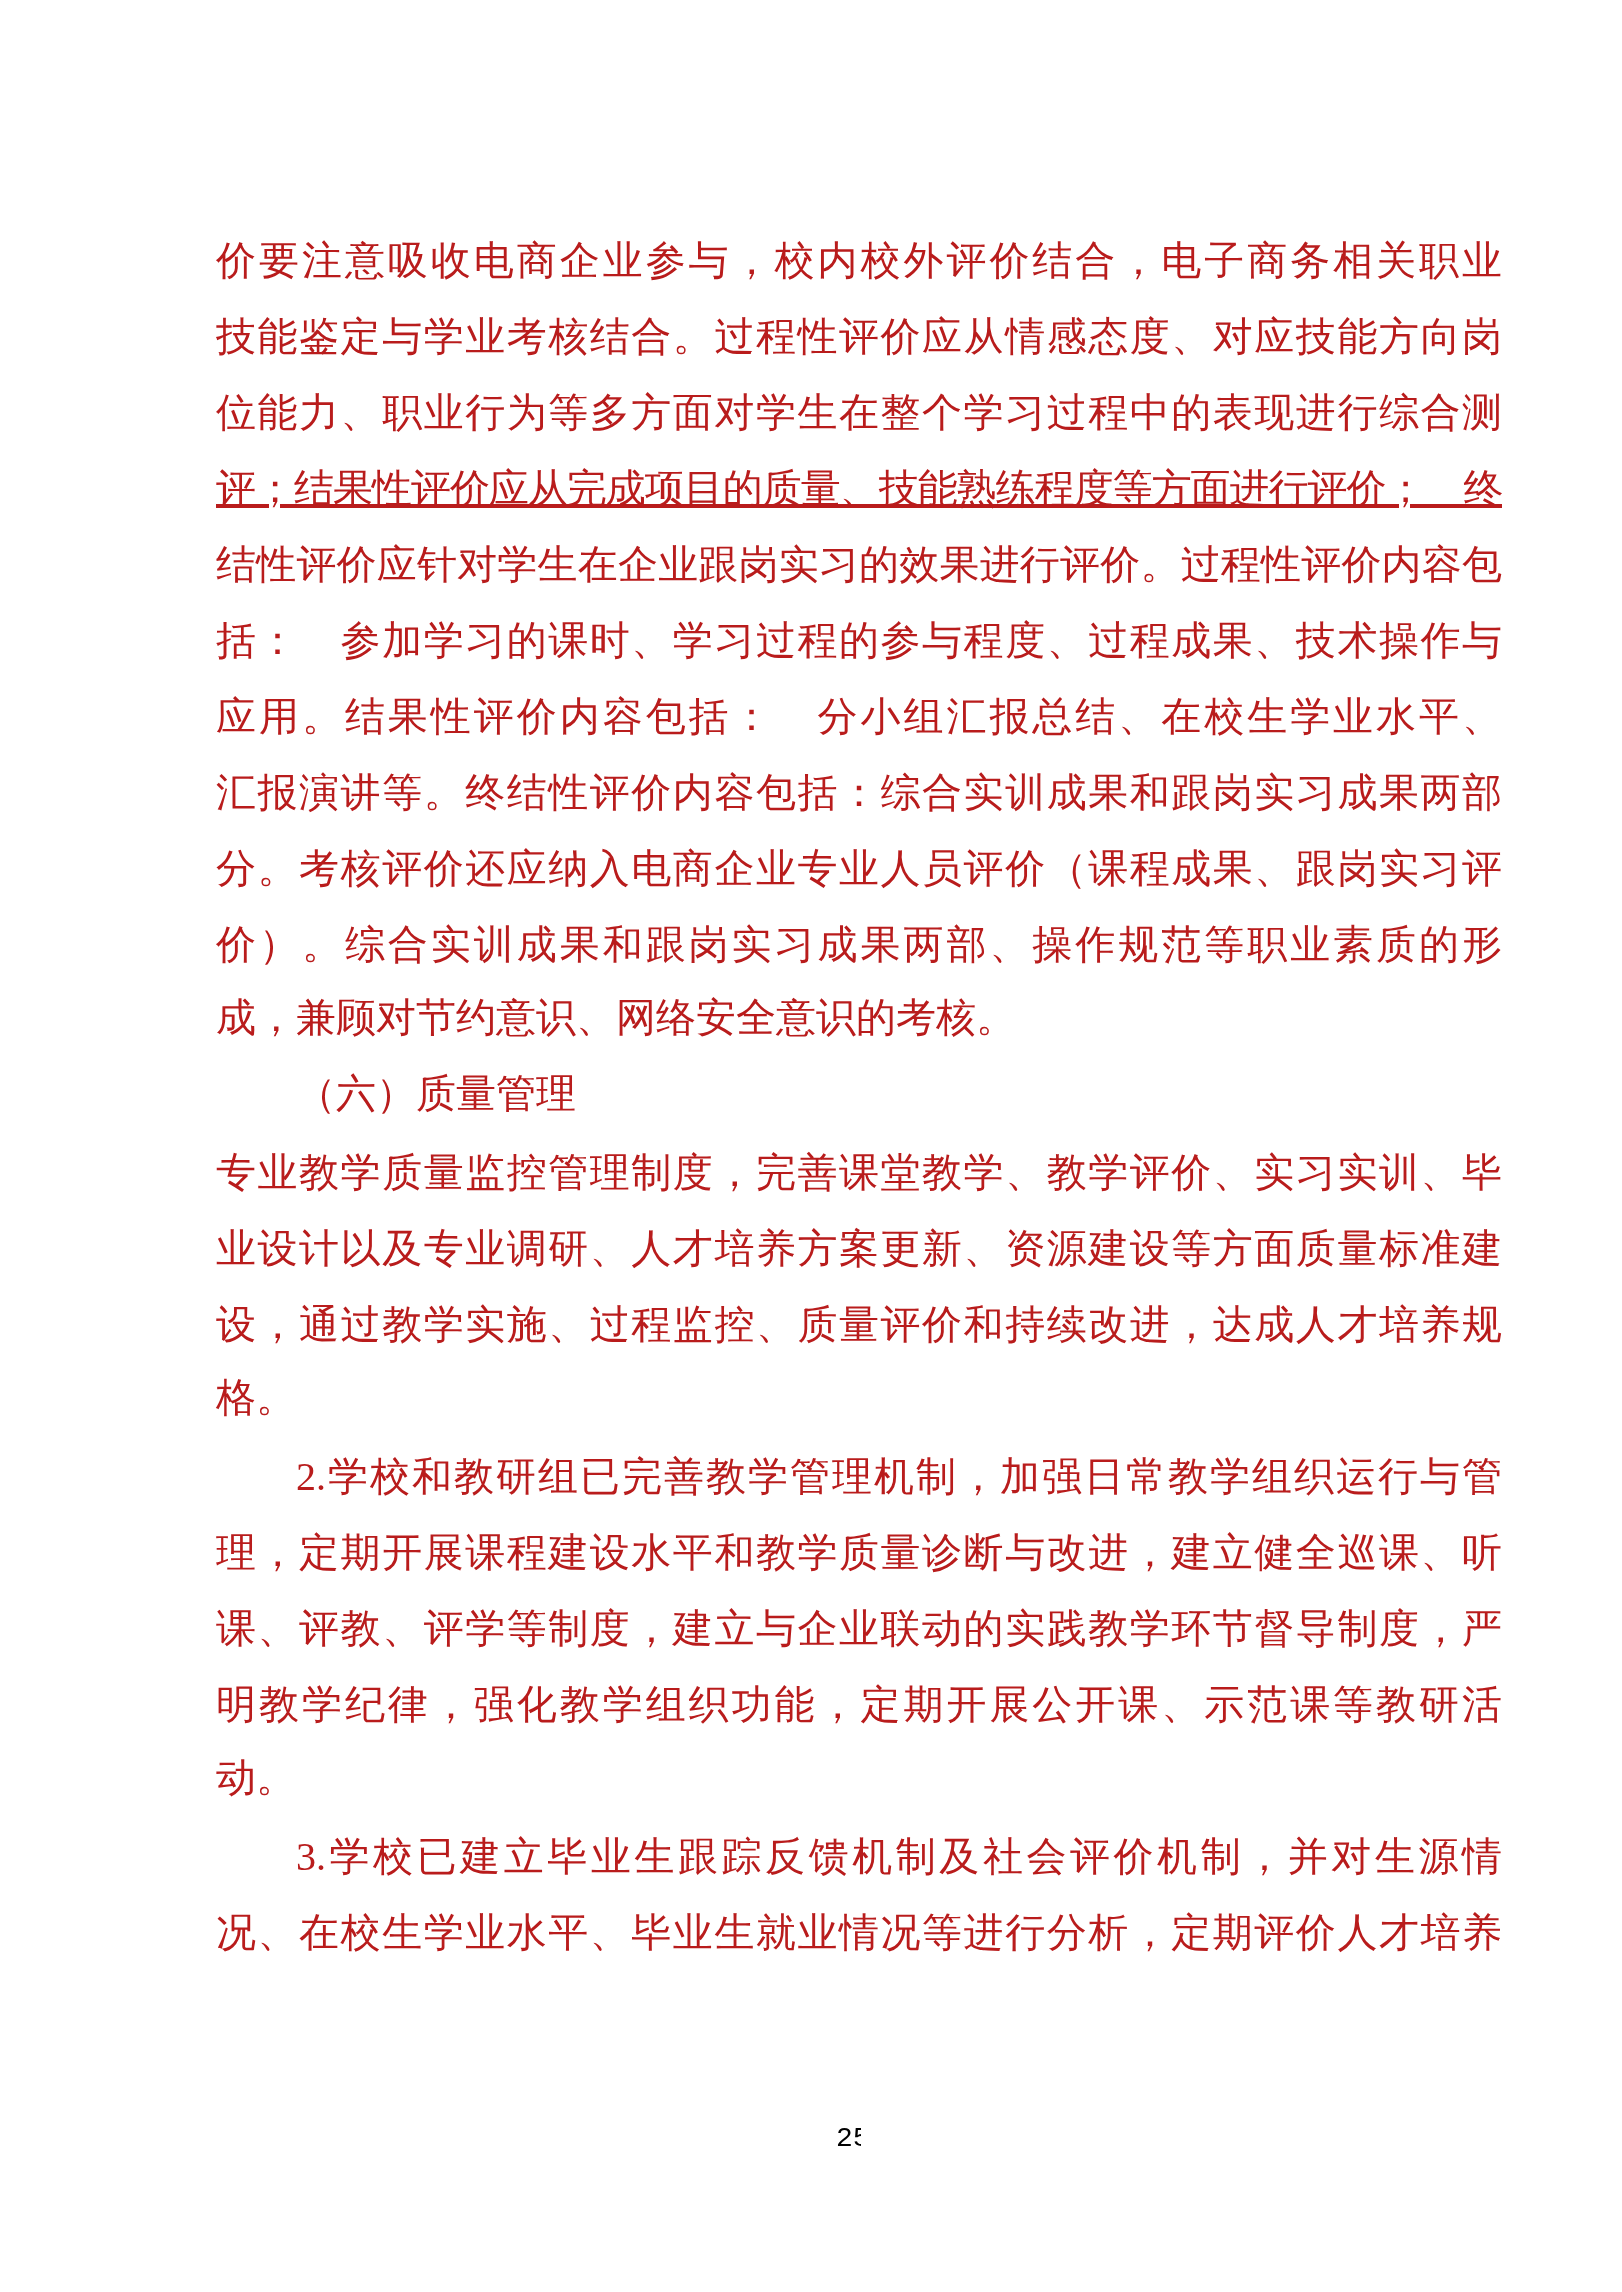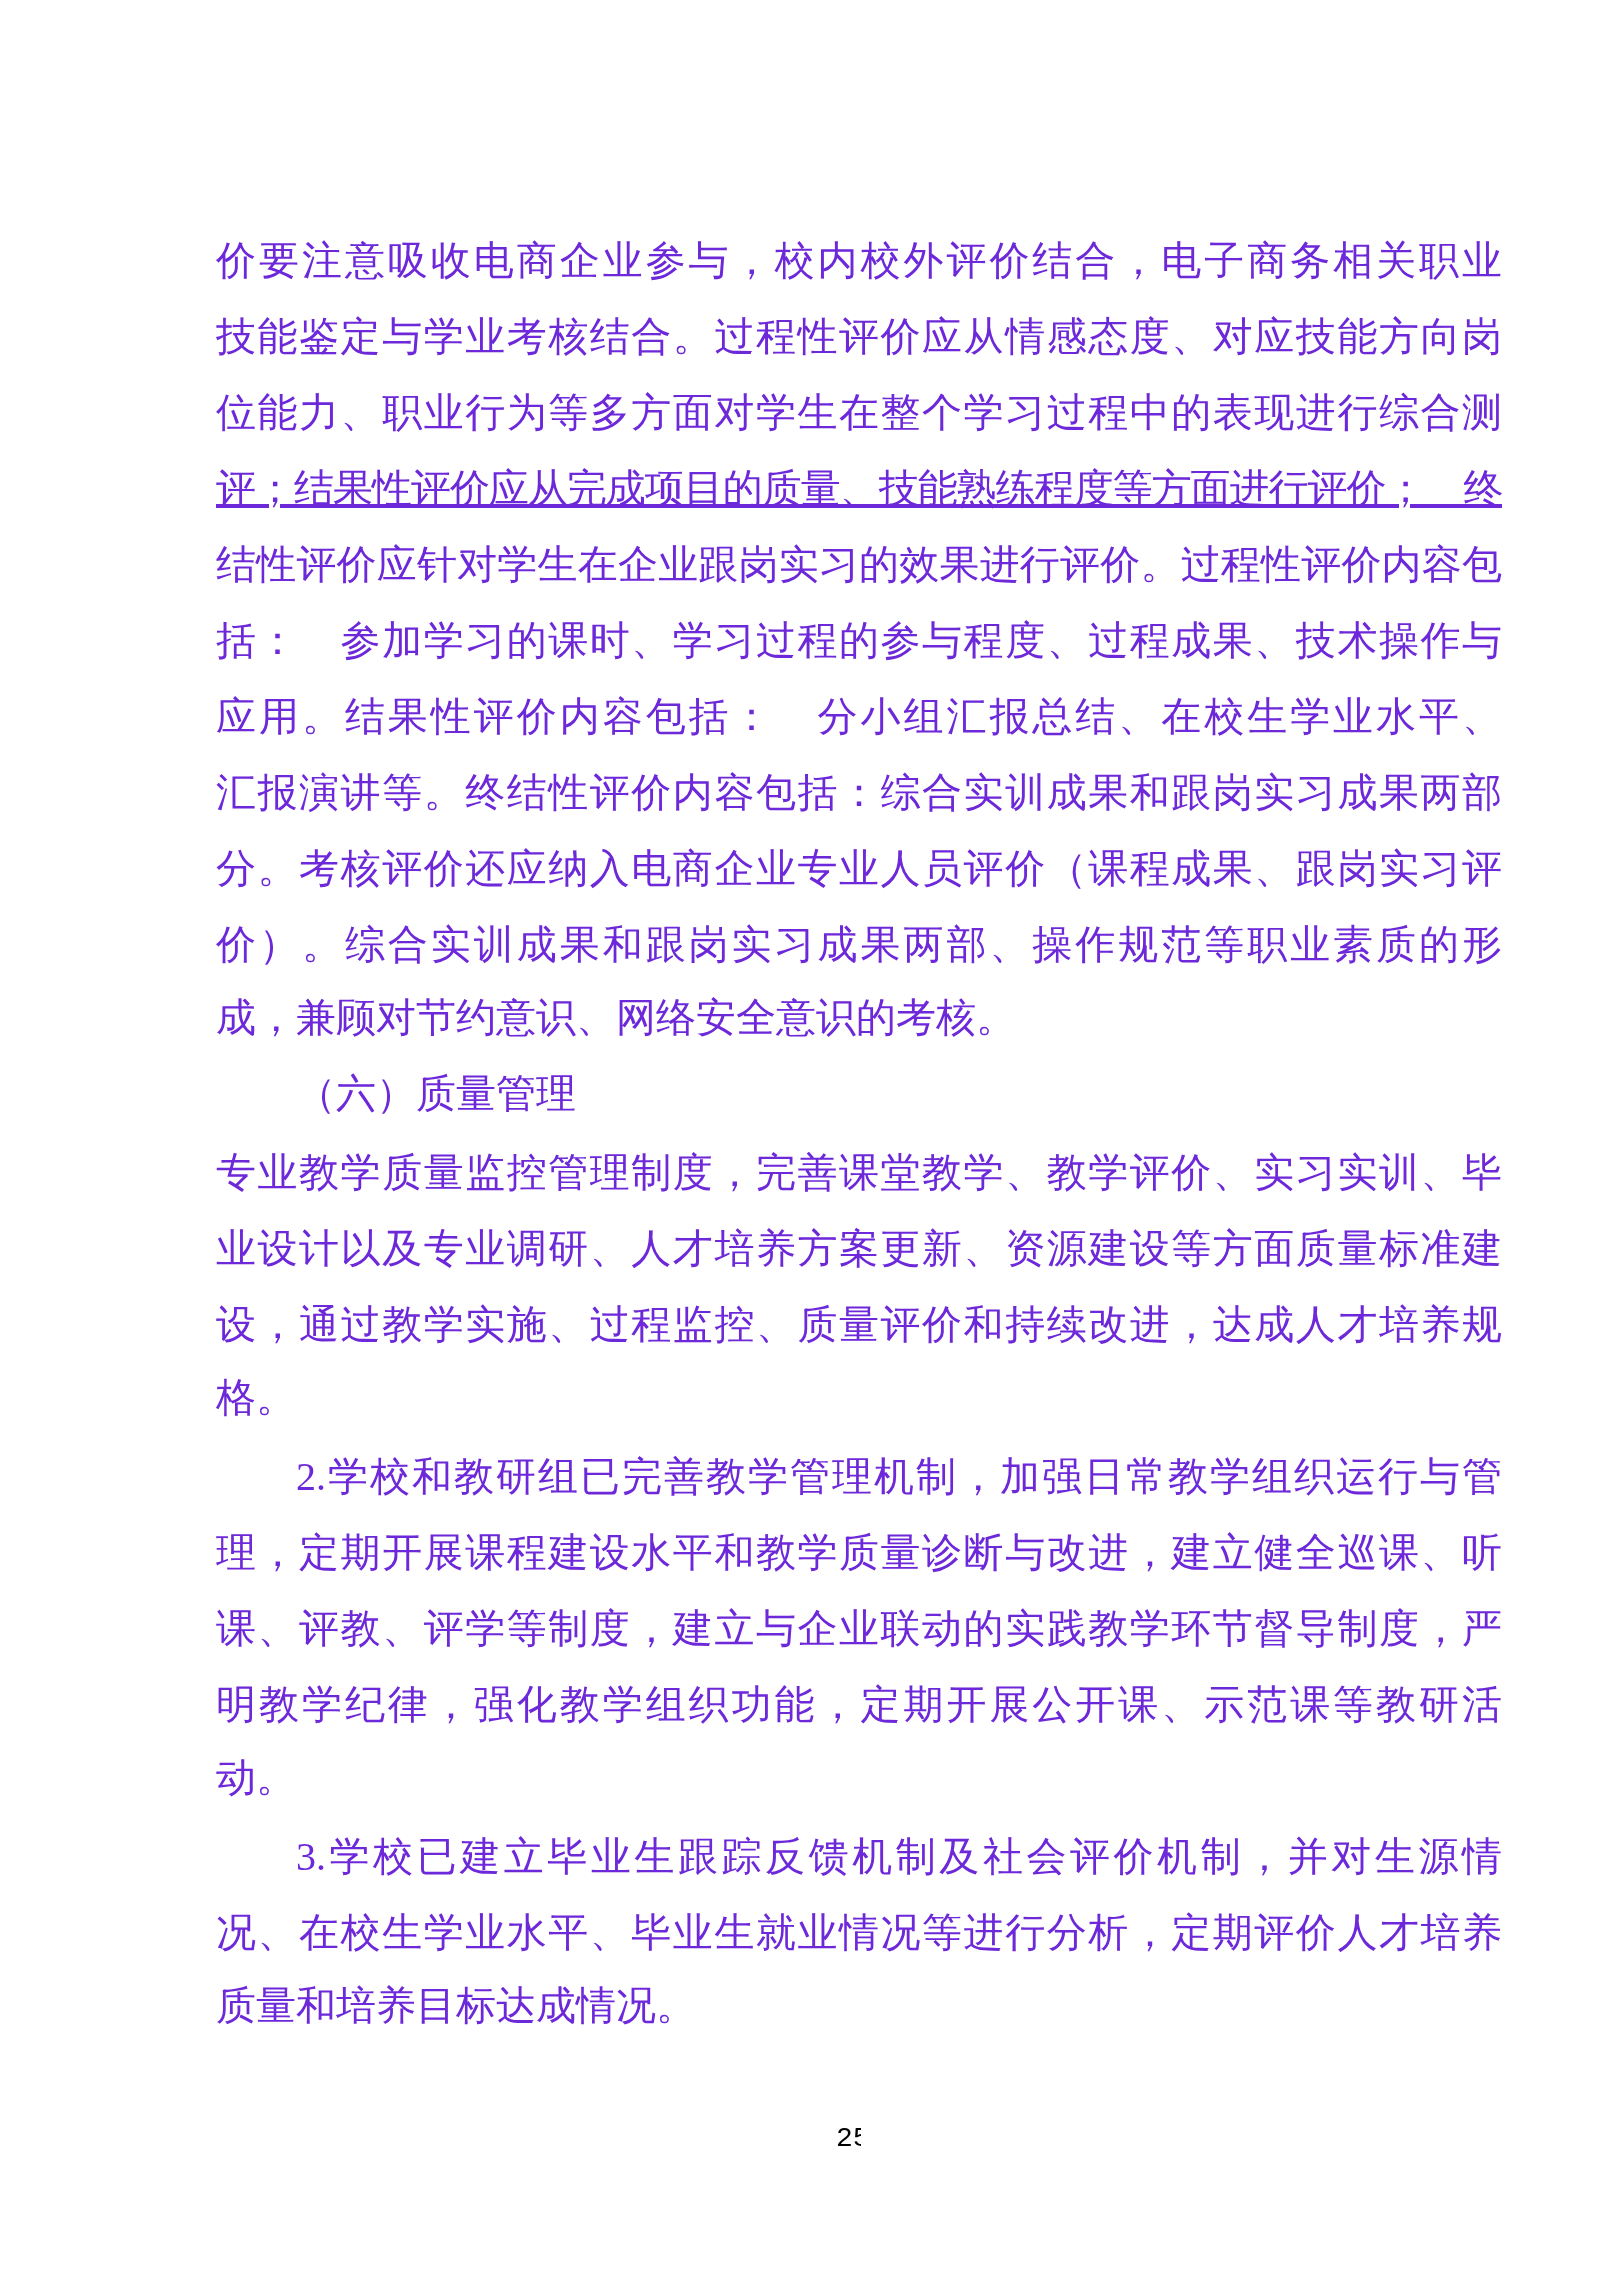--- a/index.html
+++ b/index.html
@@ -16,21 +16,21 @@
     color: #000000;
     font-family: "Liberation Serif", "DejaVu Serif", serif;
   }
   .text-block {
     position: absolute;
     left: 216px;
     top: 223px;
     width: 1286px;
     font-size: 40px;
     line-height: 76px;
-    color: #6d28d9;
+    color: #b91c1c;
   }
   .line {
     text-align: justify;
     text-align-last: justify;
     height: 76px;
     overflow: visible;
   }
   .line.short {
     text-align: center;
     text-align-last: left;
@@ -76,18 +76,17 @@
     <div class="line">业设计以及专业调研、人才培养方案更新、资源建设等方面质量标准建</div>
     <div class="line">设，通过教学实施、过程监控、质量评价和持续改进，达成人才培养规</div>
     <div class="line short">格。</div>
     <div class="line indent">2.学校和教研组已完善教学管理机制，加强日常教学组织运行与管</div>
     <div class="line">理，定期开展课程建设水平和教学质量诊断与改进，建立健全巡课、听</div>
     <div class="line">课、评教、评学等制度，建立与企业联动的实践教学环节督导制度，严</div>
     <div class="line">明教学纪律，强化教学组织功能，定期开展公开课、示范课等教研活</div>
     <div class="line short">动。</div>
     <div class="line indent">3.学校已建立毕业生跟踪反馈机制及社会评价机制，并对生源情</div>
     <div class="line">况、在校生学业水平、毕业生就业情况等进行分析，定期评价人才培养</div>
-    <div class="line short">质量和培养目标达成情况。</div>
   </div>
 
   <div class="page-number">25</div>
 </div>
 
 
 </body></html>

